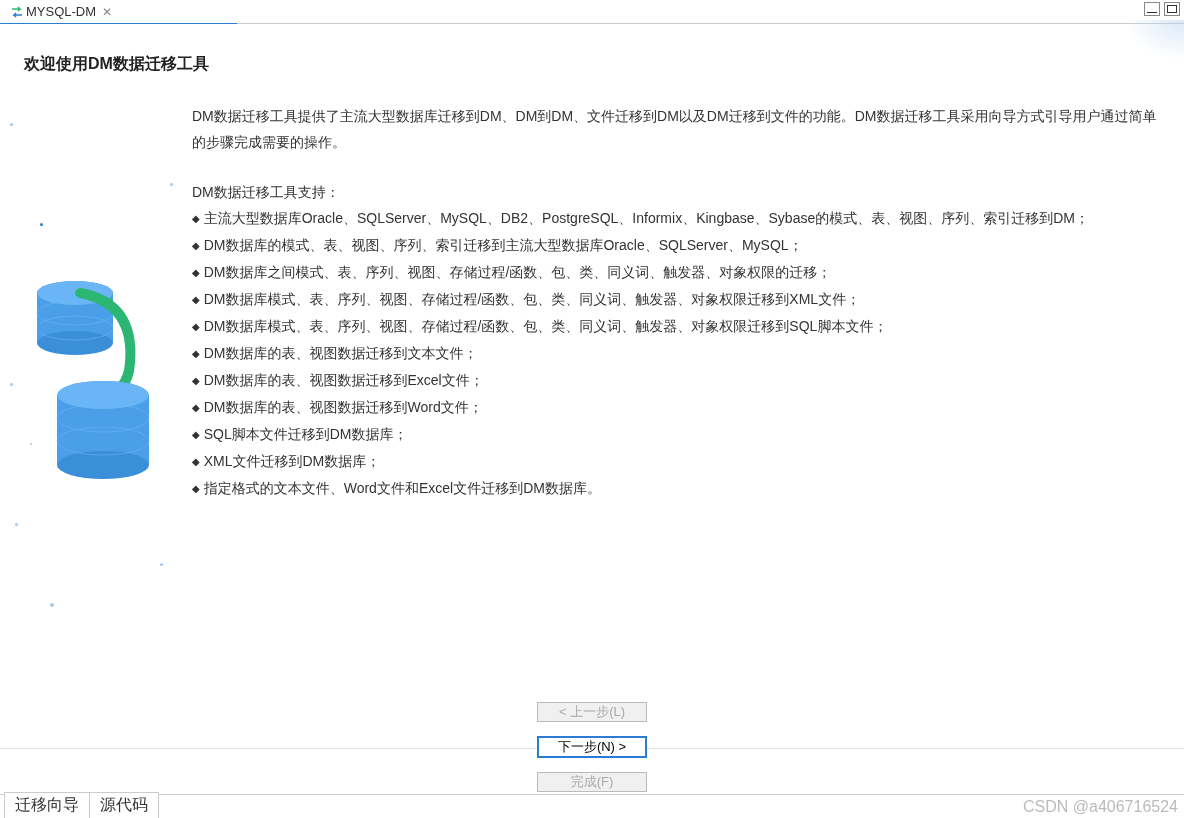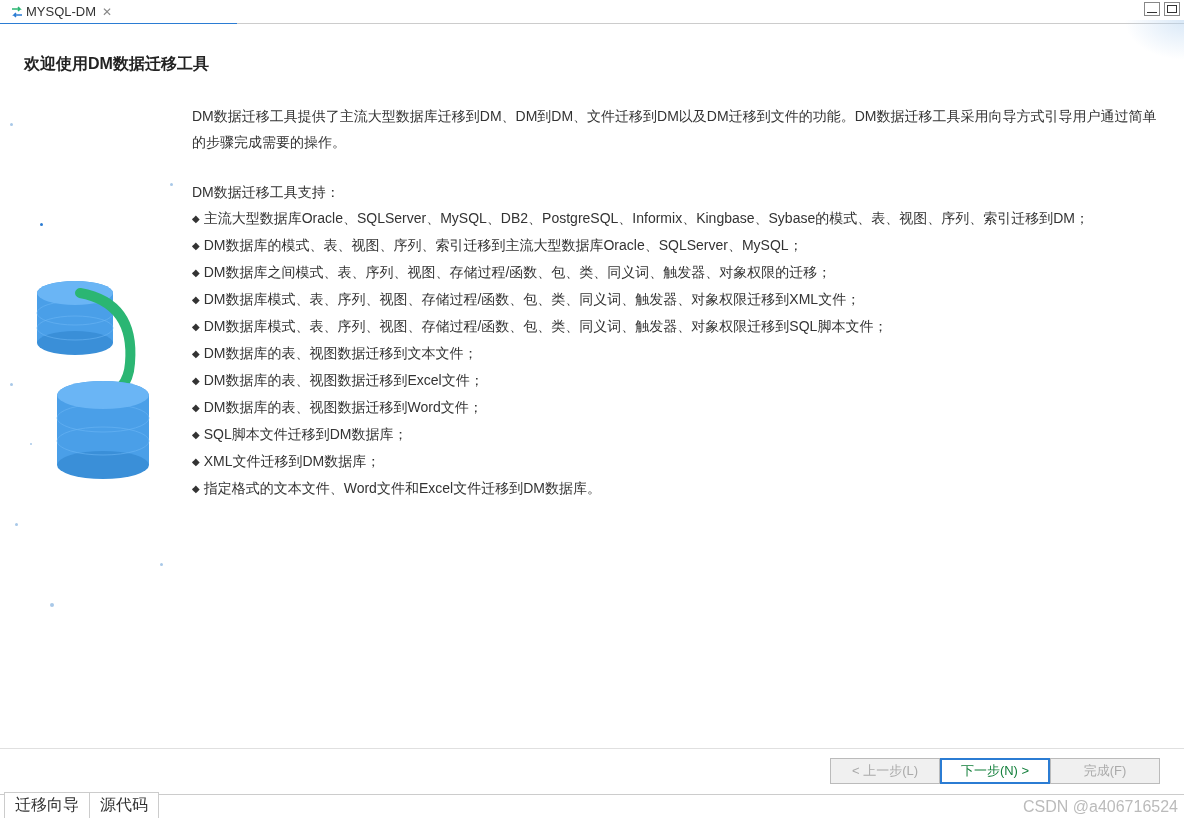--- a/index.html
+++ b/index.html
@@ -151,41 +151,42 @@
     .button-bar {
       position: absolute;
       bottom: 26px;
       left: 0;
       right: 0;
       height: 44px;
       border-top: 1px solid #e0e0e0;
       display: flex;
       justify-content: flex-end;
       align-items: center;
-      padding-right: 24px;
-      background: #fff;
+      gap: 14px;
+      background: #fff;
+      flex-direction: column;
     }
     .wiz-btn {
       min-width: 110px;
       height: 26px;
       border: 1px solid #bbb;
       background: #f5f5f5;
       font-size: 13px;
       color: #555;
       cursor: pointer;
     }
     .wiz-btn.disabled {
       color: #aaa;
       background: #f0f0f0;
       cursor: default;
     }
     .wiz-btn.primary {
       border: 2px solid #2b7cd3;
       background: #fff;
-      color: #15803d;
+      color: #000000;
     }
     .bottom-tabs {
       position: absolute;
       bottom: 0;
       left: 0;
       right: 0;
       height: 24px;
       border-top: 1px solid #ccc;
       display: flex;
       align-items: flex-end;

